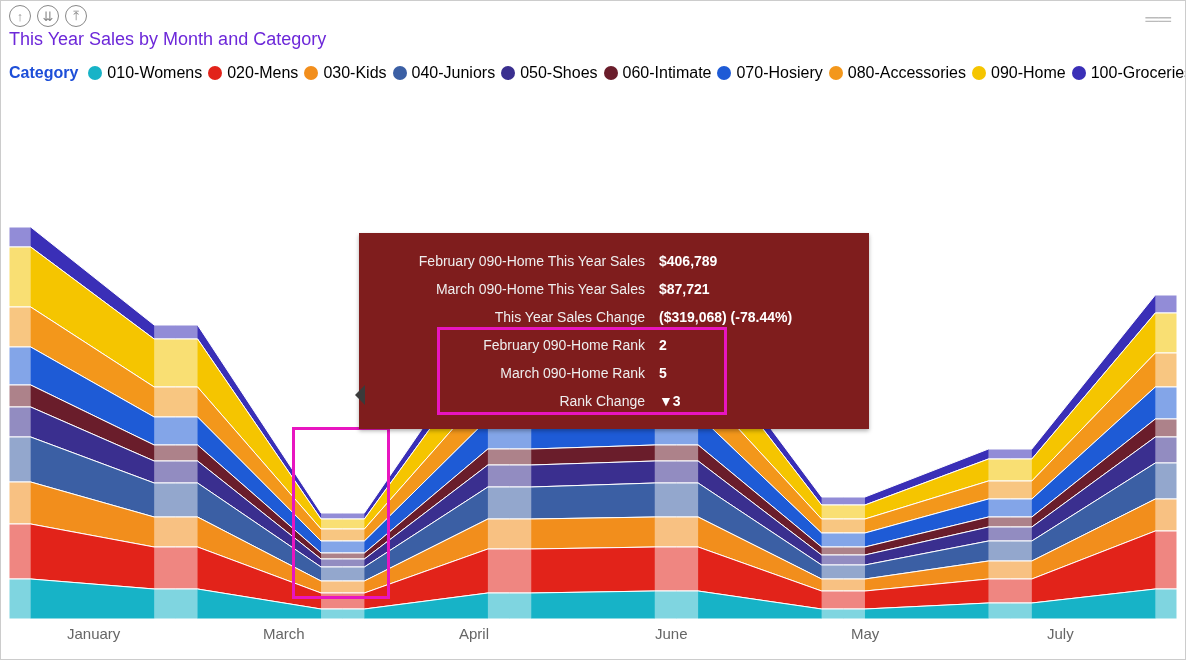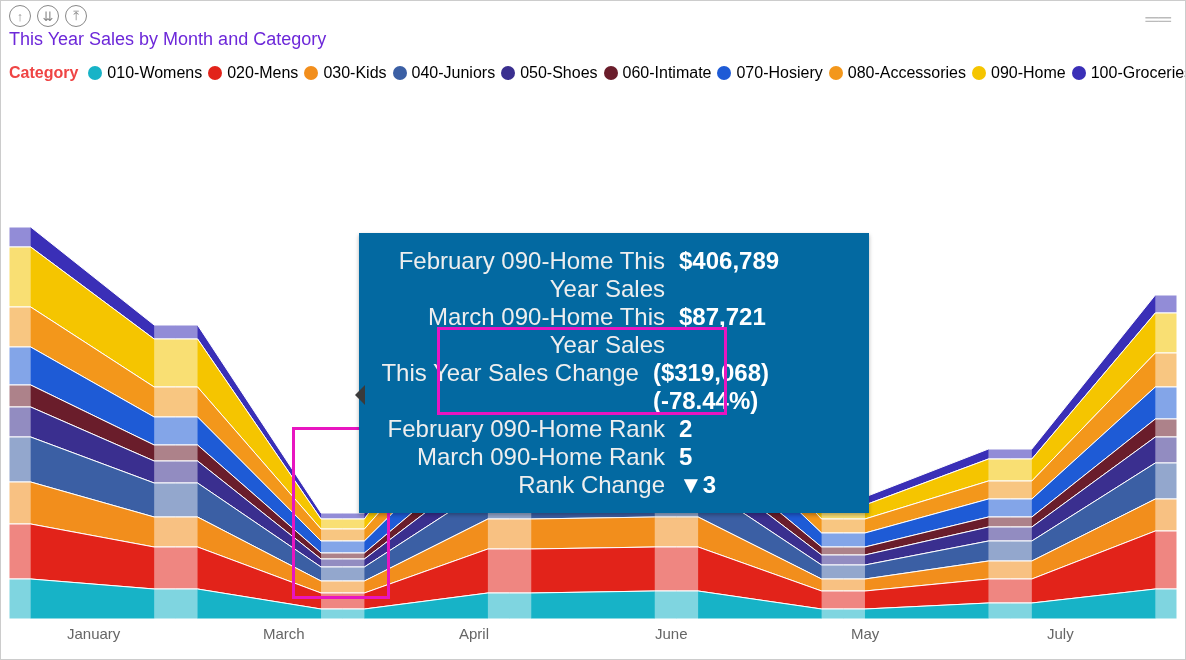--- a/index.html
+++ b/index.html
@@ -13,34 +13,34 @@
   }
   .toolbar { display:flex; align-items:center; gap:6px; padding:4px 8px 0 8px; }
   .tool-btn {
     width:22px; height:22px; border:1.5px solid #888; border-radius:50%;
     display:flex; align-items:center; justify-content:center;
     font-size:13px; color:#888; cursor:pointer; background:#fff;
   }
   .drag-handle { position:absolute; top:8px; right:14px; color:#bbb; font-size:18px; letter-spacing:0px; }
   .title { color:#6d28d9; font-size:18px; padding:2px 8px 8px 8px; }
   .legend { display:flex; flex-wrap:nowrap; align-items:center; gap:6px; padding:6px 8px; font-size:16px; overflow:hidden; }
-  .legend-label { font-weight:600; color:#ef4444; margin-right:4px; }
+  .legend-label { font-weight:600; color:#1d4ed8; margin-right:4px; }
   .legend-item { display:flex; align-items:center; gap:5px; cursor:pointer; white-space:nowrap; }
   .swatch { width:14px; height:14px; border-radius:50%; display:inline-block; }
   .chart-area { position:absolute; left:8px; right:8px; top:118px; bottom:40px; }
   .chart-area svg { width:100%; height:100%; display:block; }
   .xaxis { position:absolute; left:8px; right:8px; bottom:10px; height:24px; display:flex;gap:8px; }
   .xaxis div { flex:1; text-align:left; color:#666; font-size:15px; padding-left:58px; }
   .pink-box {
     position:absolute; border:3px solid #e815c0;
     background:transparent; pointer-events:none;
   }
   .tooltip {
-    position:absolute; background:#0369a1; color:#eee;
-    padding:14px 20px 14px 22px; font-size:24px;
+    position:absolute; background:#7f1d1d; color:#eee;
+    padding:14px 40px 14px 22px; font-size:14px;
     box-shadow: 0 2px 4px rgba(0,0,0,.3);
   }
   .tooltip::before {
     content:""; position:absolute; left:-14px; top:152px;
     border:10px solid transparent; border-right-color:#3a3a3a;
   }
   .tt-row { display:flex; gap:14px; line-height:28px; }
   .tt-label { width:300px; text-align:right; }
   .tt-val { font-weight:600; color:#fff; min-width:170px; }
 </style>

